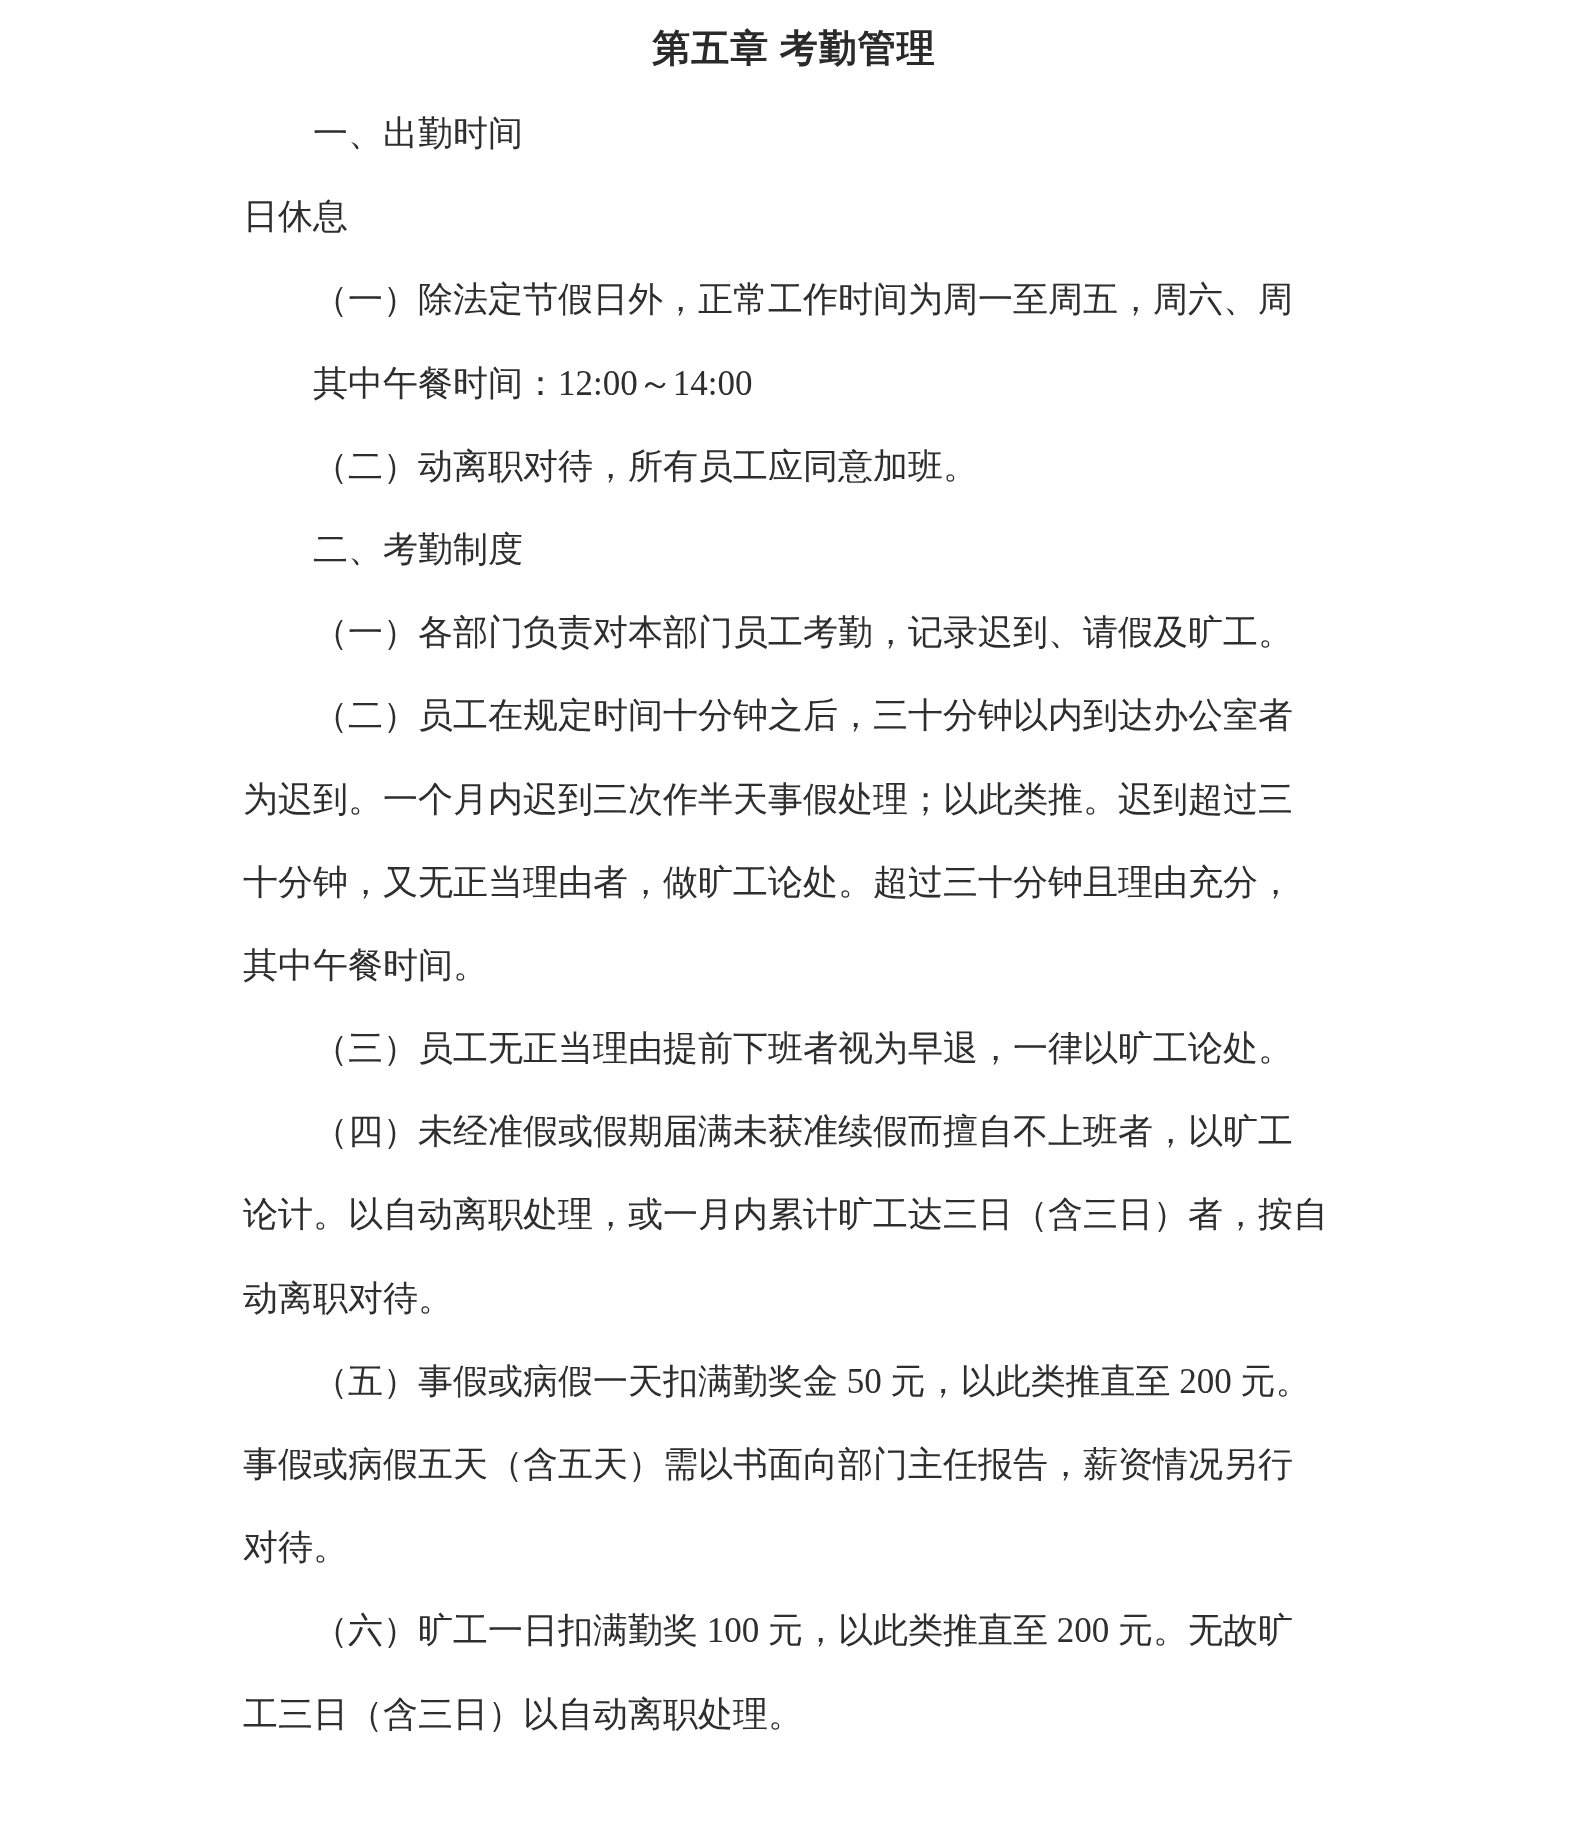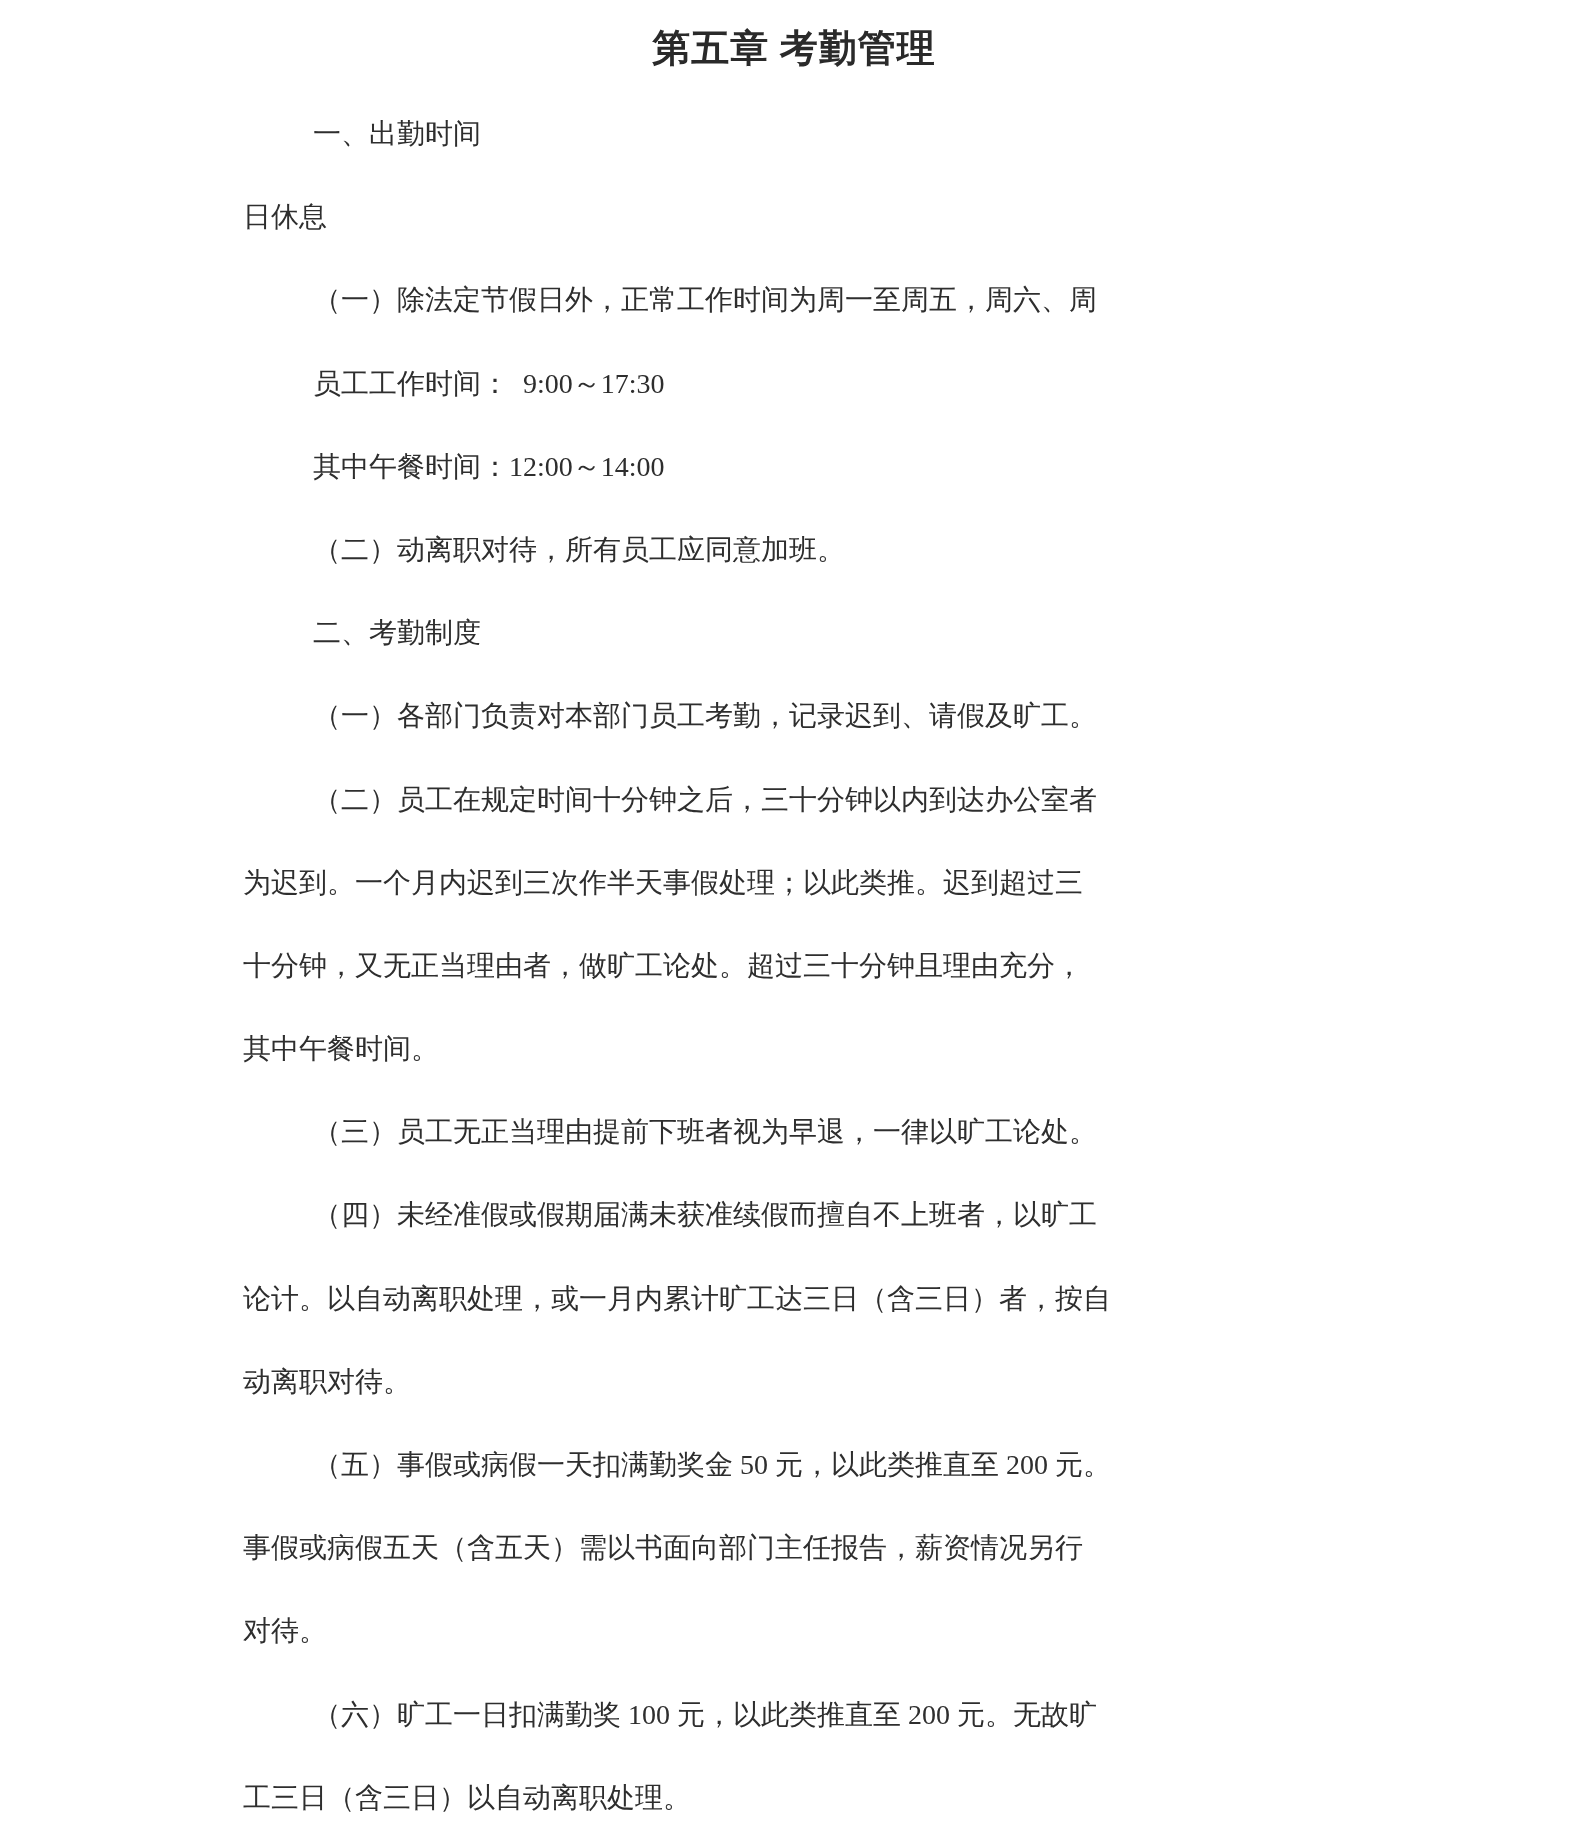--- a/index.html
+++ b/index.html
@@ -20,41 +20,40 @@
   .title-line {
     height: 92px;
     line-height: 96px;
     text-align: center;
     font-size: 38px;
     font-weight: bold;
     letter-spacing: 1px;
     color: #2a2a2a;
   }
   .line {
-    font-size: 28px;
+    font-size: 35px;
     height: 83.2px;
     line-height: 83.2px;
     white-space: pre-wrap;
     color: #2e2e2e;
   }
   .line.indent {
     text-indent: 70px;
   }
 </style>
 </head>
 <body>
 
 <div class="page" style="background: rgb(255, 255, 255); color: rgb(46, 46, 46);">
   <div class="doc">
     <h1 class="title-line">第五章 考勤管理</h1>
     <div>
         <p class="line indent">一、出勤时间</p>
         <p class="line">日休息</p>
         <p class="line indent">（一）除法定节假日外，正常工作时间为周一至周五，周六、周</p>
-        <p class="line indent">员工工作时间：  9:00～17:30</p>
         <p class="line indent">其中午餐时间：12:00～14:00</p>
         <p class="line indent">（二）动离职对待，所有员工应同意加班。</p>
         <p class="line indent">二、考勤制度</p>
         <p class="line indent">（一）各部门负责对本部门员工考勤，记录迟到、请假及旷工。</p>
         <p class="line indent">（二）员工在规定时间十分钟之后，三十分钟以内到达办公室者</p>
         <p class="line">为迟到。一个月内迟到三次作半天事假处理；以此类推。迟到超过三</p>
         <p class="line">十分钟，又无正当理由者，做旷工论处。超过三十分钟且理由充分，</p>
         <p class="line">其中午餐时间。</p>
         <p class="line indent">（三）员工无正当理由提前下班者视为早退，一律以旷工论处。</p>
         <p class="line indent">（四）未经准假或假期届满未获准续假而擅自不上班者，以旷工</p>

